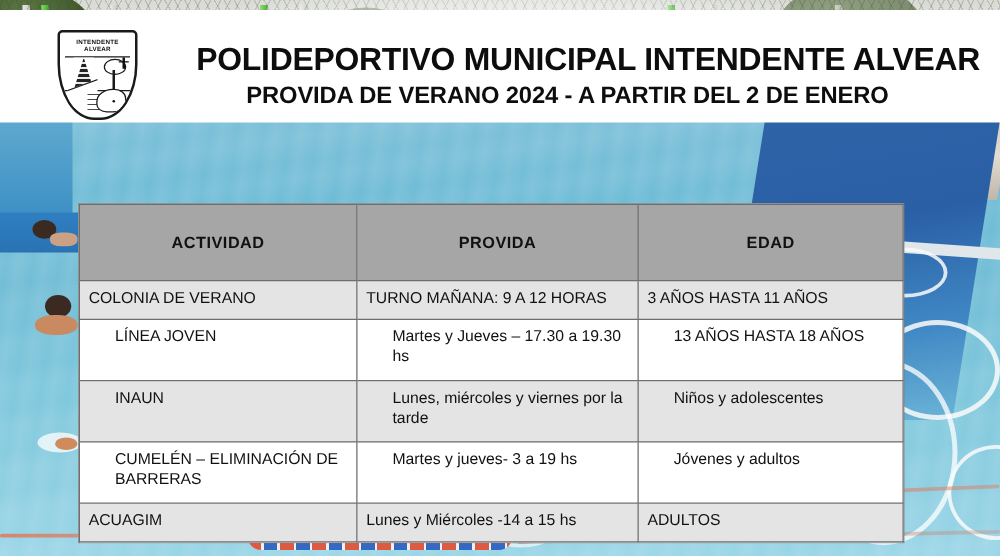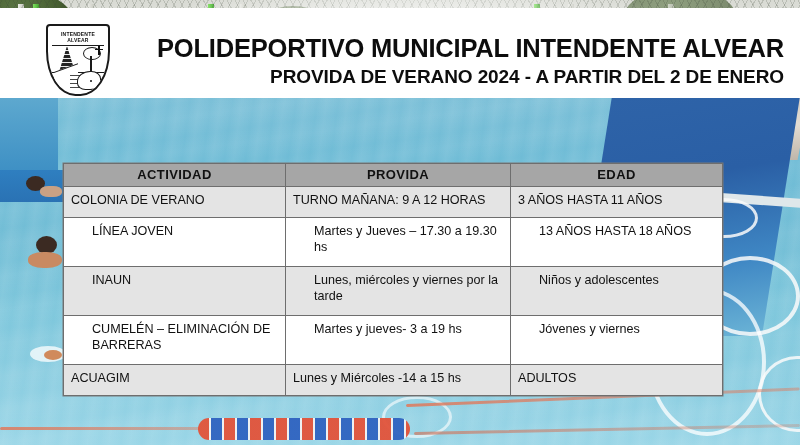--- a/index.html
+++ b/index.html
@@ -264,21 +264,21 @@
     text-align: right;
     font-size: 25.5px;
     font-weight: bold;
     letter-spacing: -0.2px;
     color: #0d0d0d;
     white-space: nowrap;
   }
   .title-sub {
     position: absolute;
     left: 124px; top: 58px; right: 16px;
-    text-align: right;
+    text-align: center;
     font-size: 19px;
     font-weight: bold;
     letter-spacing: -0.1px;
     color: #0d0d0d;
     white-space: nowrap;
   }
 
   
   .schedule {
     position: absolute;
@@ -297,21 +297,21 @@
     vertical-align: top;
     line-height: 1.28;
   }
   .schedule thead th {
     background: #a6a6a6;
     text-align: center;
     font-weight: bold;
     font-size: 13px;
     letter-spacing: 0.4px;
     height: 20px;
-    padding: 1px 6px;
+    padding: 20px 6px;
     vertical-align: middle;
   }
   .col-act { width: 222px; }
   .col-hor { width: 225px; }
   .col-edad { width: 212px; }
   tr.shade td { background: #e4e4e4; }
   tr.plain td { background: #ffffff; }
   .row-tall td { height: 38px; padding-left: 28px; }
   .row-short td { height: 20px; }
 </style>
@@ -438,21 +438,21 @@
           <td>13 AÑOS HASTA 18 AÑOS</td>
         </tr>
         <tr class="shade row-tall">
           <td>INAUN</td>
           <td>Lunes, miércoles y viernes por la tarde</td>
           <td>Niños y adolescentes</td>
         </tr>
         <tr class="plain row-tall">
           <td>CUMELÉN – ELIMINACIÓN DE BARRERAS</td>
           <td>Martes y jueves- 3 a 19 hs</td>
-          <td>Jóvenes y viernes</td>
+          <td>Jóvenes y adultos</td>
         </tr>
         <tr class="shade row-short">
           <td>ACUAGIM</td>
           <td>Lunes y Miércoles -14 a 15 hs</td>
           <td>ADULTOS</td>
         </tr>
       </tbody>
   </table>
 
 </div>

